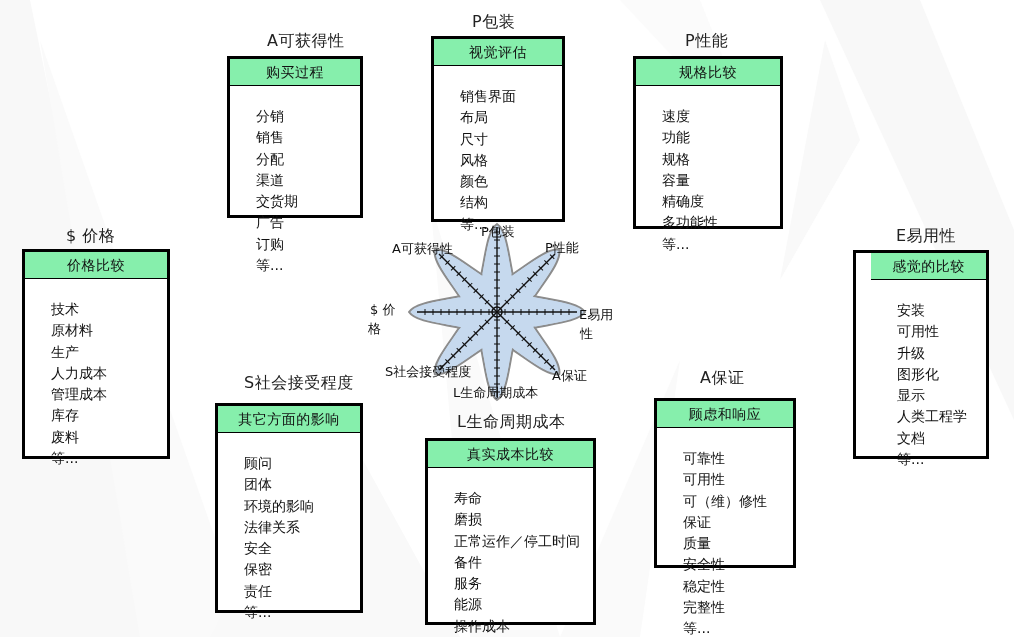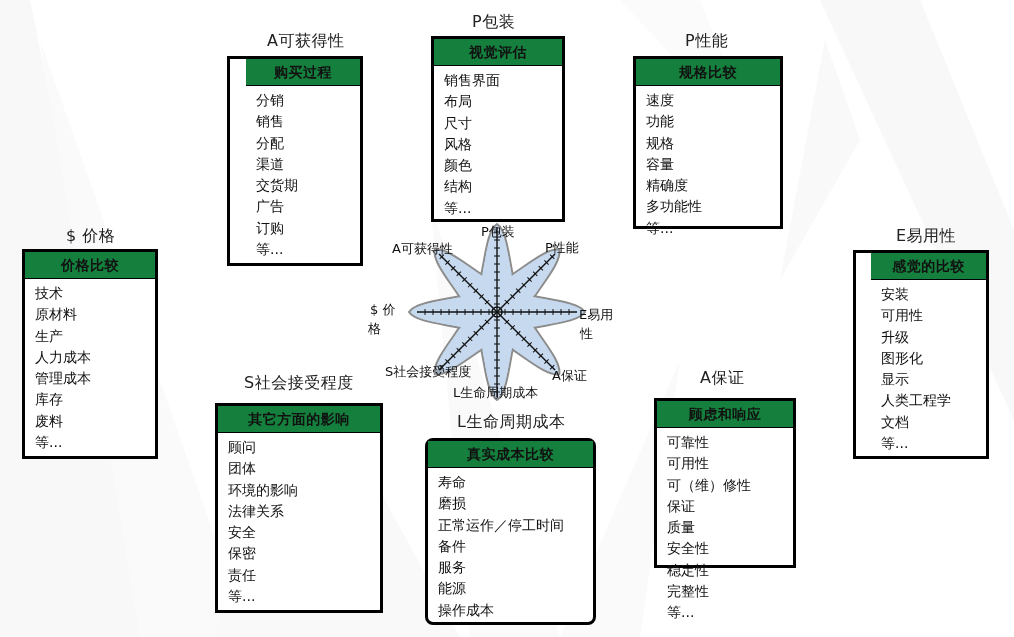--- a/index.html
+++ b/index.html
@@ -12,45 +12,45 @@
   .bg { position: absolute; inset: 0; z-index: 0; }
   .cat-label {
     position: absolute; font-size: 16px; color: #222; white-space: nowrap;
     z-index: 2; letter-spacing: 0.5px;
   }
   .box {
     position: absolute; border: 3px solid #000; background: #fff; z-index: 2;
     box-sizing: border-box;
   }
   .box-header {
-    background: #15803d; border-bottom: 1px solid #000;
-    font-weight: bold; font-size: 14px; text-align: center;
+    background: #86efac; border-bottom: 1px solid #000;
+    font-weight: normal; font-size: 14px; text-align: center;
     height: 26px; line-height: 26px; letter-spacing: 0.5px;
   }
-  .box-list { list-style: none; margin: 0; padding: 4px 0 0 10px; }
+  .box-list { list-style: none; margin: 16px; padding: 4px 0 0 10px; }
   .box-list li { font-size: 14px; line-height: 21.3px; white-space: nowrap; }
   .star { position: absolute; left: 360px; top: 215px; width: 270px; height: 195px; z-index: 2; }
   .star-label { position: absolute; font-size: 13px; white-space: nowrap; color: #111; z-index: 3; }
 </style>
 </head>
 <body>
 
 <svg class="bg" width="1014" height="637" viewBox="0 0 1014 637">
   <polygon points="0,0 30,0 160,637 0,637" fill="#f8f8f8"></polygon>
   <polygon points="40,40 250,637 140,637" fill="#fafafa"></polygon>
   <polygon points="210,637 330,400 460,637" fill="#f9f9f9"></polygon>
   <polygon points="430,200 560,637 470,637" fill="#fafafa"></polygon>
   <polygon points="820,0 920,0 1014,230 1014,420" fill="#f8f8f8"></polygon>
   <polygon points="780,280 825,40 860,140" fill="#f9f9f9"></polygon>
   <polygon points="620,0 700,0 760,150" fill="#fbfbfb"></polygon>
   <polygon points="560,637 680,360 640,637" fill="#fafafa"></polygon>
 </svg>
 
 <div class="cat-label" style="left:267px; top:31px;">A可获得性</div>
-<div class="box" style="left:227px; top:56px; width:136px; height:210px;padding-left:16px;">
+<div class="box" style="left:227px; top:56px; width:136px; height:162px;">
   <div class="box-header">购买过程</div>
   <ul class="box-list">
     <li>分销</li>
     <li>销售</li>
     <li>分配</li>
     <li>渠道</li>
     <li>交货期</li>
     <li>广告</li>
     <li>订购</li>
     <li>等...</li>
@@ -79,21 +79,21 @@
     <li>功能</li>
     <li>规格</li>
     <li>容量</li>
     <li>精确度</li>
     <li>多功能性</li>
     <li>等...</li>
   </ul>
 </div>
 
 <div class="cat-label" style="left:66px; top:226px;">$ 价格</div>
-<div class="box" style="left:22px; top:249px; width:136px; height:210px;">
+<div class="box" style="left:22px; top:249px; width:148px; height:210px;">
   <div class="box-header">价格比较</div>
   <ul class="box-list">
     <li>技术</li>
     <li>原材料</li>
     <li>生产</li>
     <li>人力成本</li>
     <li>管理成本</li>
     <li>库存</li>
     <li>废料</li>
     <li>等...</li>
@@ -109,36 +109,36 @@
     <li>升级</li>
     <li>图形化</li>
     <li>显示</li>
     <li>人类工程学</li>
     <li>文档</li>
     <li>等...</li>
   </ul>
 </div>
 
 <div class="cat-label" style="left:244px; top:373px;">S社会接受程度</div>
-<div class="box" style="left:215px; top:403px; width:168px; height:210px;">
+<div class="box" style="left:215px; top:403px; width:148px; height:210px;">
   <div class="box-header">其它方面的影响</div>
   <ul class="box-list">
     <li>顾问</li>
     <li>团体</li>
     <li>环境的影响</li>
     <li>法律关系</li>
     <li>安全</li>
     <li>保密</li>
     <li>责任</li>
     <li>等...</li>
   </ul>
 </div>
 
 <div class="cat-label" style="left:457px; top:412px;">L生命周期成本</div>
-<div class="box" style="left:425px; top:438px; width:171px; height:187px;border-radius:8px;">
+<div class="box" style="left:425px; top:438px; width:171px; height:187px;">
   <div class="box-header">真实成本比较</div>
   <ul class="box-list">
     <li>寿命</li>
     <li>磨损</li>
     <li>正常运作／停工时间</li>
     <li>备件</li>
     <li>服务</li>
     <li>能源</li>
     <li>操作成本</li>
   </ul>

